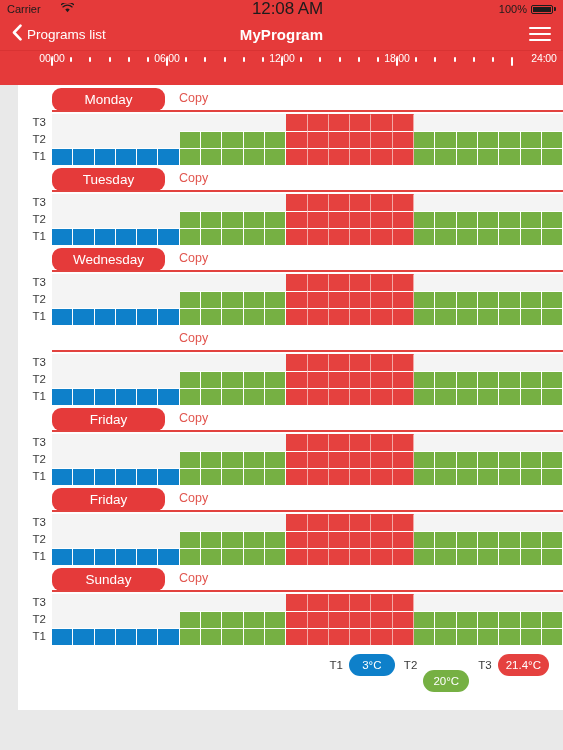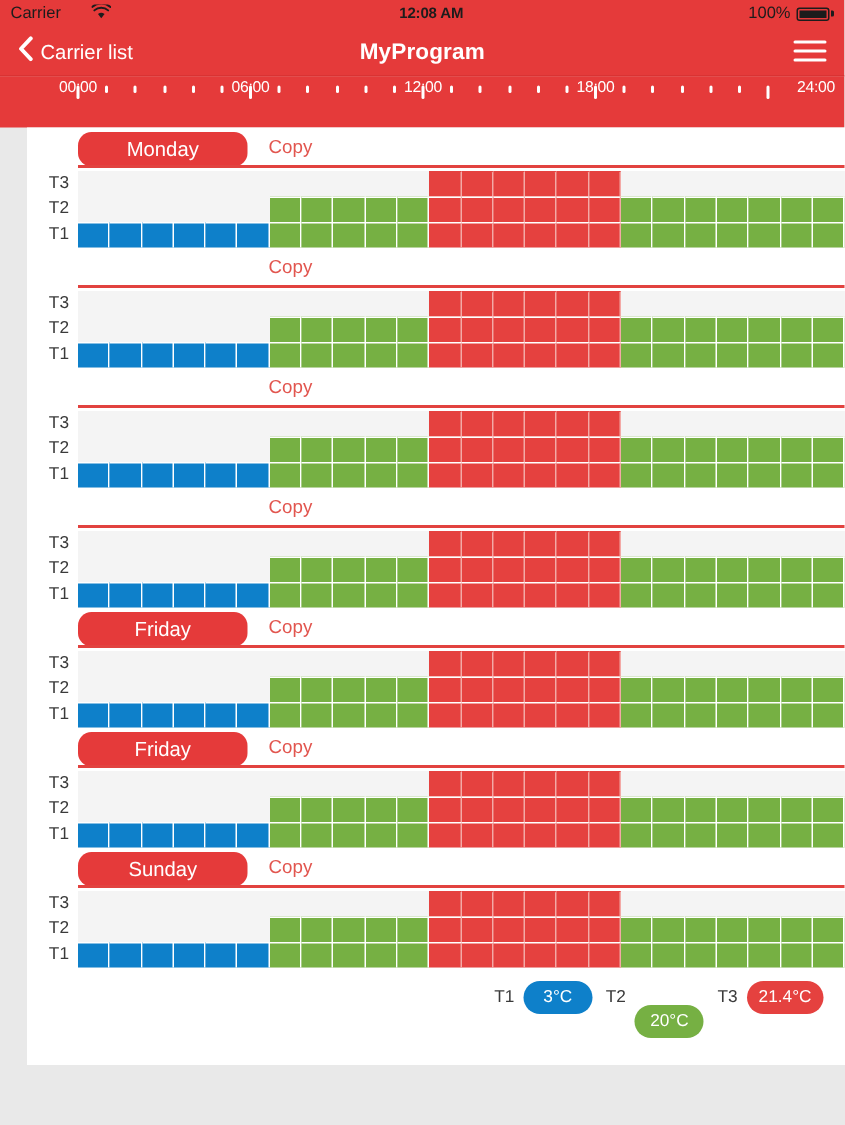--- a/index.html
+++ b/index.html
@@ -26,22 +26,22 @@
     color: #1c1c1c;
     font-size: 11px;
   }
   .status-left {
     display: flex;
     align-items: center;
     gap: 20px;
     flex: 1;
   }
   .status-center {
-    font-weight: bold;
-    font-size: 10px;
+    font-weight: normal;
+    font-size: 17px;
     letter-spacing: -0.1px;
     margin-left: 12px;
   }
   .status-right {
     flex: 1;
     display: flex;
     align-items: center;
     justify-content: flex-end;
     gap: 4px;
     font-size: 11px;
@@ -316,21 +316,21 @@
   </div>
 </div>
 
 <div class="nav-bar">
   <div class="nav-back">
     <span class="chevron-left">
       <svg width="10" height="17" viewBox="0 0 10 17">
         <polyline points="8.5,1.6 2,8.5 8.5,15.4" fill="none" stroke="#ffffff" stroke-width="2.6" stroke-linecap="round" stroke-linejoin="round"></polyline>
       </svg>
     </span>
-    <span>Carrier list</span>
+    <span>Programs list</span>
   </div>
   <div class="nav-title">MyProgram</div>
   <div class="nav-menu">
     <span></span>
       <span></span>
       <span></span>
   </div>
 </div>
 
 <div class="ruler">
@@ -461,20 +461,21 @@
               <div class="cell t2"></div>
               <div class="cell t2"></div>
               <div class="cell t2"></div>
               <div class="cell t2"></div>
             </div>
           </div>
         </div>
       </div>
       <div class="day-block">
         <div class="day-header">
+          <div class="day-tab">Tuesday</div>
           <div class="copy-link">Copy</div>
           <div class="day-rule"></div>
         </div>
         <div class="day-grid">
           <div class="grid-row">
             <div class="row-label">T3</div>
             <div class="cells">
               <div class="cell off"></div>
               <div class="cell off"></div>
               <div class="cell off"></div>
@@ -556,20 +557,21 @@
               <div class="cell t2"></div>
               <div class="cell t2"></div>
               <div class="cell t2"></div>
               <div class="cell t2"></div>
             </div>
           </div>
         </div>
       </div>
       <div class="day-block">
         <div class="day-header">
+          <div class="day-tab">Wednesday</div>
           <div class="copy-link">Copy</div>
           <div class="day-rule"></div>
         </div>
         <div class="day-grid">
           <div class="grid-row">
             <div class="row-label">T3</div>
             <div class="cells">
               <div class="cell off"></div>
               <div class="cell off"></div>
               <div class="cell off"></div>

